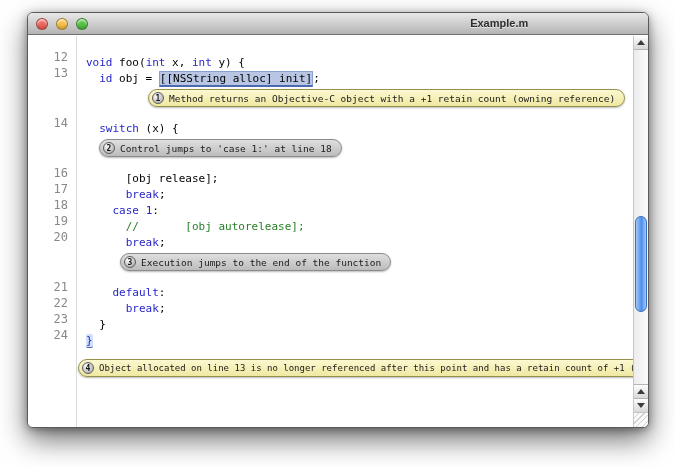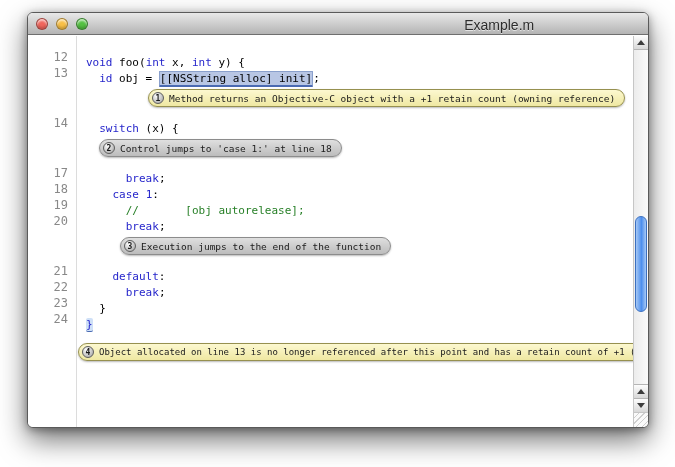--- a/index.html
+++ b/index.html
@@ -22,21 +22,21 @@
   .light {
     width:12px; height:12px; border-radius:50%;
     border:1px solid rgba(0,0,0,.35);
     box-shadow:inset 0 2px 2px rgba(255,255,255,.65), inset 0 -2px 2px rgba(0,0,0,.18);
   }
   .light.close { background:var(--traffic_close,#f0655c); }
   .light.min   { background:var(--traffic_min,#f8bf45); }
   .light.zoom  { background:var(--traffic_zoom,#54c142); }
   .title {
     position:absolute; top:4px; left:76%; transform:translateX(-50%);
-    font-size:14px; font-weight:normal; color:#2d2d2d; white-space:nowrap;
+    font-size:11px; font-weight:bold; color:#2d2d2d; white-space:nowrap;
     text-shadow:0 1px 0 rgba(255,255,255,.6);
   }
   .content { position:absolute; top:23px; left:0; right:0; bottom:0; background:#fff; }
   .editor {
     position:absolute; top:0; left:0; right:15px; bottom:0; overflow:hidden;
     font-family:"DejaVu Sans Mono", monospace; font-size:11px;
   }
   .gutter-sep { position:absolute; left:48px; top:0; bottom:0; width:1px; background:#dcdcdc; }
   .rows { position:relative; padding-top:13px; }
   .code-line { display:flex; height:16px; line-height:16px; }
@@ -137,20 +137,24 @@
               <span class="bubble-text">Method returns an Objective-C object with a +1 retain count (owning reference)</span>
             </div></div>
           <div class="code-line">
             <span class="line-num">14</span>
             <span class="code-text"><span class="seg-p">  </span><span class="seg-k">switch</span><span class="seg-p"> (x) {</span></span>
           </div>
           <div class="ann-row"><div class="bubble gray" style="margin-left: 71px;">
               <span class="badge">2</span>
               <span class="bubble-text">Control jumps to 'case 1:' at line 18</span>
             </div></div>
+          <div class="code-line">
+            <span class="line-num">16</span>
+            <span class="code-text"><span class="seg-p">      [obj release];</span></span>
+          </div>
           <div class="code-line">
             <span class="line-num">17</span>
             <span class="code-text"><span class="seg-p">      </span><span class="seg-k">break</span><span class="seg-p">;</span></span>
           </div>
           <div class="code-line">
             <span class="line-num">18</span>
             <span class="code-text"><span class="seg-p">    </span><span class="seg-k">case</span><span class="seg-p"> </span><span class="seg-n">1</span><span class="seg-p">:</span></span>
           </div>
           <div class="code-line">
             <span class="line-num">19</span>

